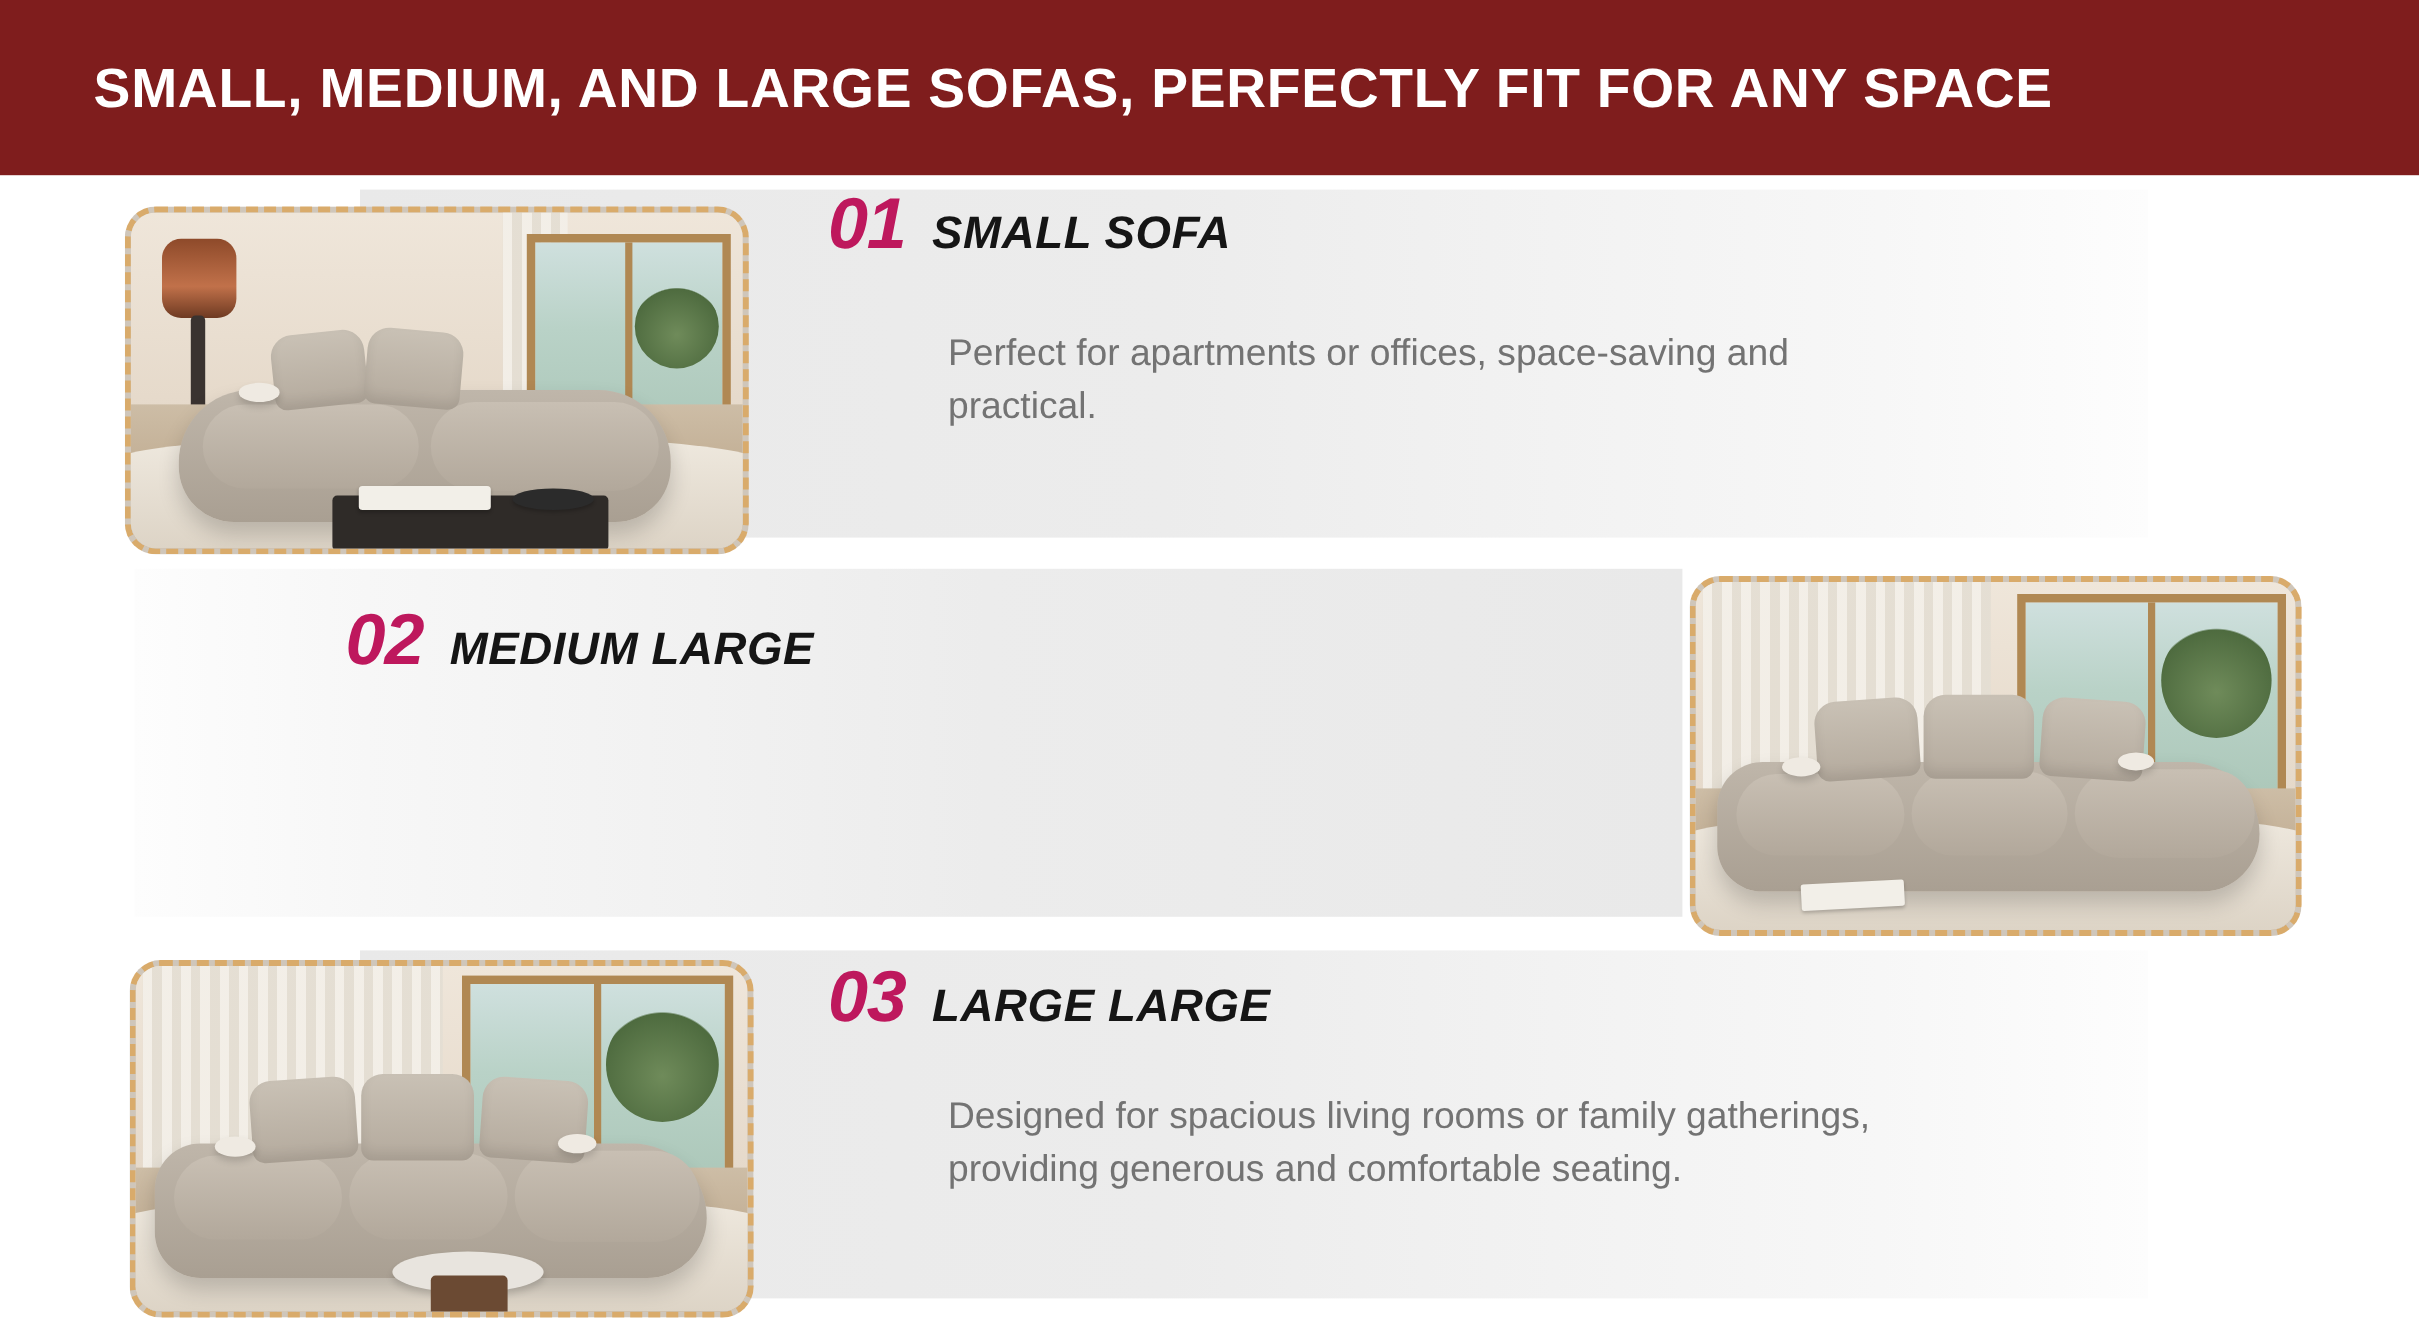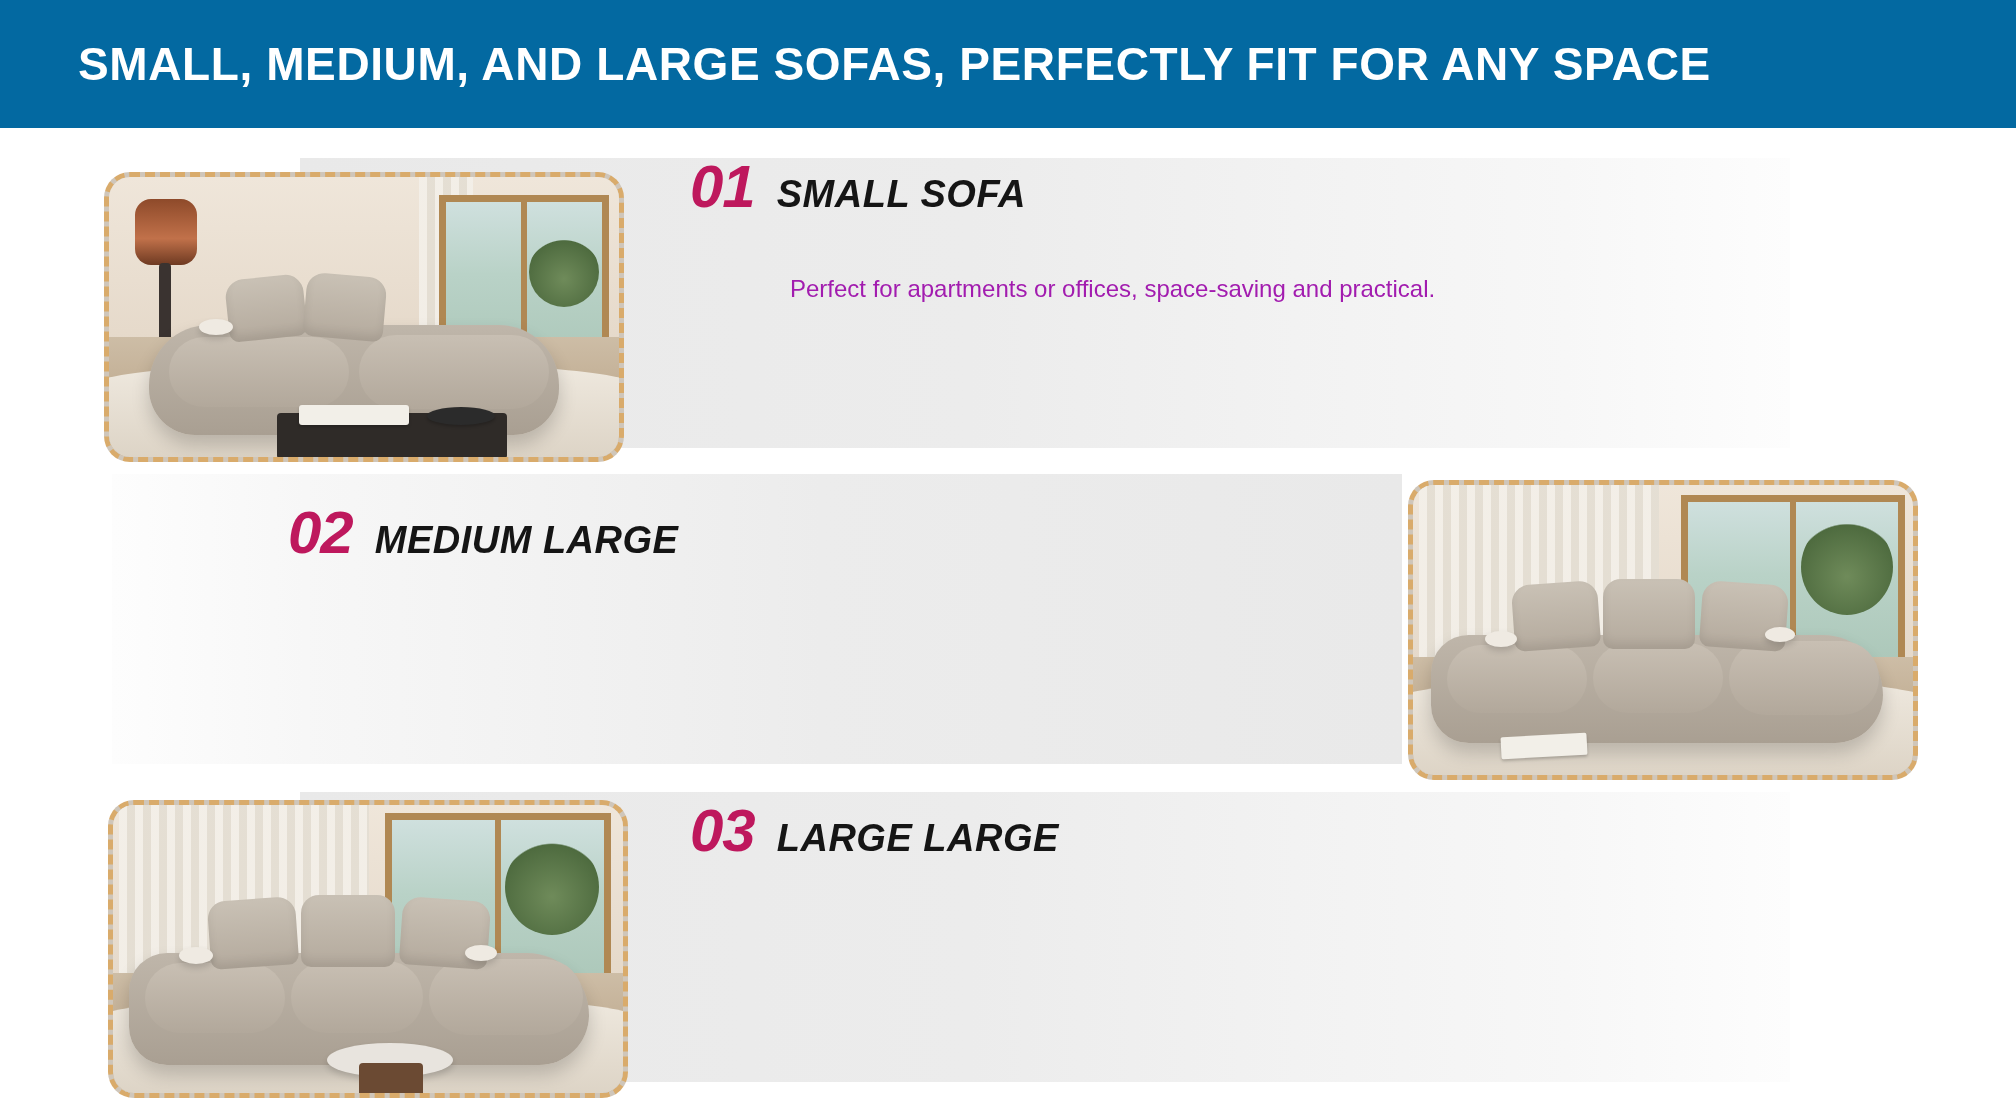--- a/index.html
+++ b/index.html
@@ -18,22 +18,22 @@
     height: 1120px;
     background: #ffffff;
   }
 
   
   .banner {
     position: absolute;
     left: 0;
     top: 0;
     width: 2016px;
-    height: 128px;
-    background: #0369a1;
+    height: 146px;
+    background: #7f1d1d;
     display: flex;
     align-items: center;
   }
   .banner-title {
     margin-left: 78px;
     color: #ffffff;
     font-size: 46px;
     font-weight: bold;
     letter-spacing: 0.6px;
     line-height: 1.1;
@@ -152,23 +152,23 @@
   }
   .entry-title {
     font-size: 38px;
     font-weight: bold;
     font-style: italic;
     color: #151515;
     letter-spacing: 0.5px;
   }
   .entry-desc {
     position: absolute;
-    font-size: 24px;
+    font-size: 31px;
     line-height: 1.42;
-    color: #a21caf;
+    color: #737373;
     max-width: 860px;
   }
 </style>
 </head>
 <body>
 
 <div class="page">
 
   <div class="banner">
     <div class="banner-title">SMALL, MEDIUM, AND LARGE SOFAS, PERFECTLY FIT FOR ANY SPACE</div>
@@ -256,14 +256,15 @@
       <div class="sidetable" style="left:214px; top:238px; width:126px; height:34px; background:#e8e4de;"></div>
       <div class="table" style="left:246px; top:258px; width:64px; height:38px; background:#6b4a33; border-radius:4px;"></div>
     </div>
   </div>
 
   <div class="entry-head" style="left:690px; top:796px;">
     <span class="entry-num">03</span>
     <span class="entry-title">LARGE LARGE</span>
   </div>
 
+  <div class="entry-desc" style="left:790px; top:908px; width:840px;">Designed for spacious living rooms or family gatherings, providing generous and comfortable seating.</div>
 
 </div>
 
 </body></html>

